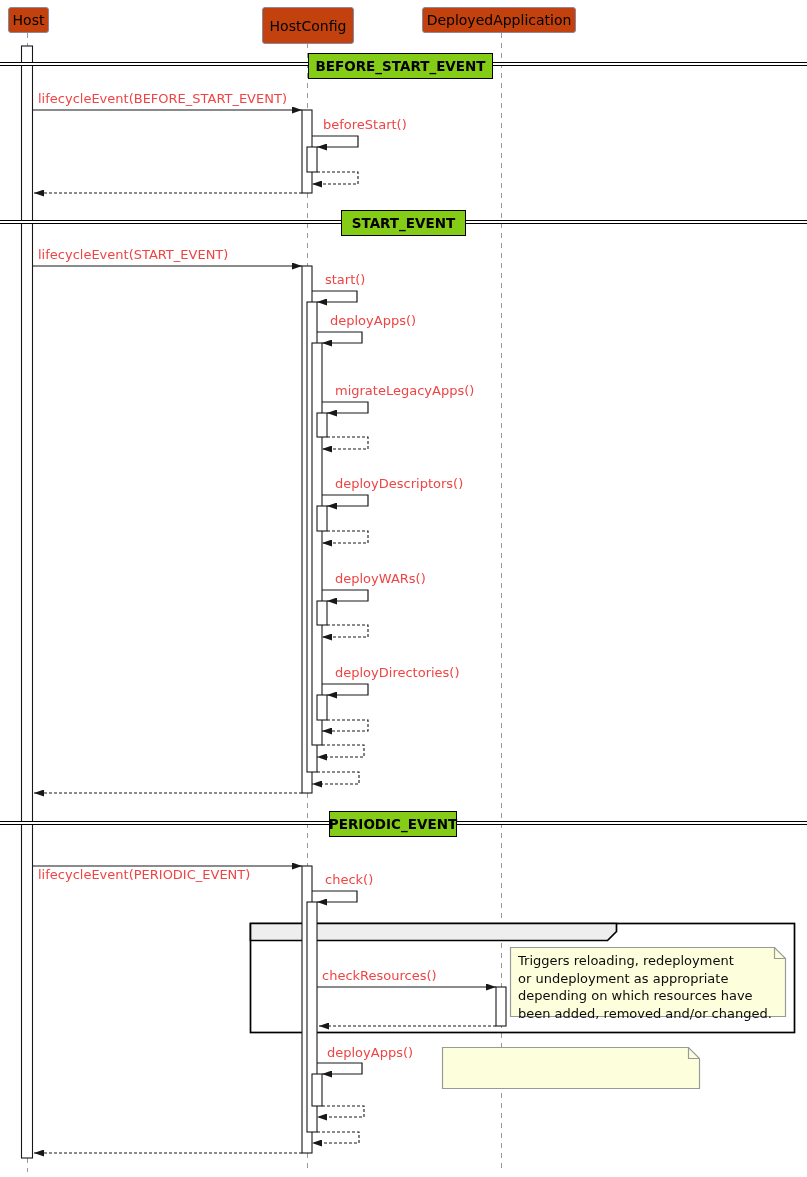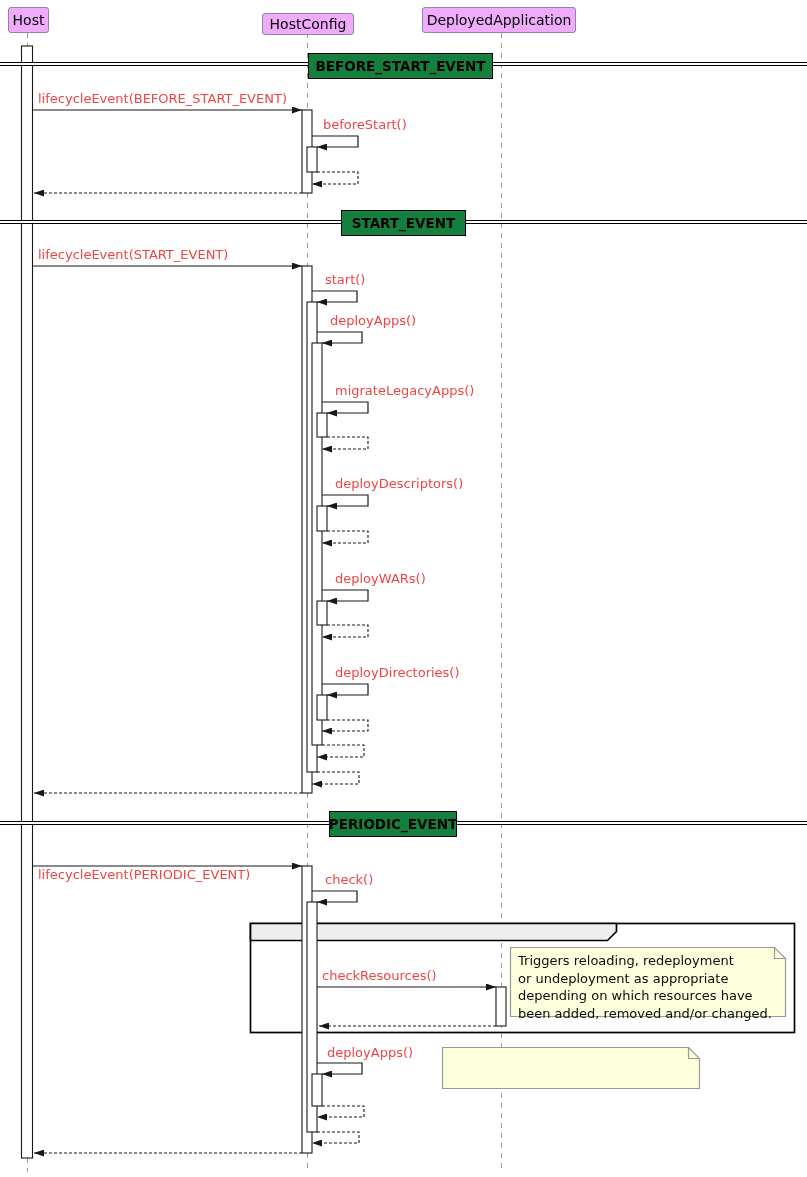--- a/index.html
+++ b/index.html
@@ -4,35 +4,35 @@
 <style>
   html,body{margin:0;padding:0;background:#ffffff;}
   .stage{
     position:relative;width:807px;height:1177px;background:#ffffff;overflow:hidden;
     font-family:"DejaVu Sans","Liberation Sans",sans-serif;color:#111111;
   }
   .stage svg{position:absolute;left:0;top:0;z-index:1;}
   .abs{position:absolute;box-sizing:border-box;}
   
   .participant{
-    z-index:3;background:#f0abfc;border:1.4px solid #8888a0;border-radius:3px;
+    z-index:3;background:#c2410c;border:1.4px solid #8888a0;border-radius:3px;
     font-size:14px;text-align:center;display:flex;align-items:center;justify-content:center;
     color:#000;
   }
   
   .msg{
     z-index:3;font-size:13px;line-height:14px;white-space:nowrap;color:#ef4444;
   }
   
   .divider-rule{
     z-index:2;left:0;width:807px;height:4px;
     border-top:1.8px solid #000;border-bottom:1.8px solid #000;background:#fff;
   }
   .divider-box{
-    z-index:3;background:#15803d;border:1.8px solid #000;
+    z-index:3;background:#84cc16;border:1.8px solid #000;
     font-size:13.5px;font-weight:bold;text-align:center;color:#000;
     display:flex;align-items:center;justify-content:center;white-space:nowrap;
   }
   
   .frame-title{
     z-index:3;font-size:13.5px;font-weight:bold;color:#000;white-space:nowrap;
   }
   
   .note-text{
     z-index:3;font-size:13px;line-height:17.5px;color:#0c0c0c;white-space:pre-line;
@@ -133,21 +133,21 @@
   </div>
 
   <div class="abs divider-rule" style="top:821px;"></div>
   <div class="abs divider-box" style="left:329px;top:811px;width:128px;height:26px;">
     <span>PERIODIC_EVENT</span>
   </div>
 
   <div class="abs participant" style="left:8px;top:7px;width:41px;height:26px;">
     <span>Host</span>
   </div>
-  <div class="abs participant" style="left:262px;top:13px;width:92px;height:22px;">
+  <div class="abs participant" style="left:262px;top:7px;width:92px;height:37px;">
     <span>HostConfig</span>
   </div>
   <div class="abs participant" style="left:422px;top:7px;width:154px;height:26px;">
     <span>DeployedApplication</span>
   </div>
 
   <div class="abs msg" style="left:38px;top:92px;">lifecycleEvent(BEFORE_START_EVENT)</div>
   <div class="abs msg" style="left:323px;top:118px;">beforeStart()</div>
 
   <div class="abs msg" style="left:38px;top:248px;">lifecycleEvent(START_EVENT)</div>

